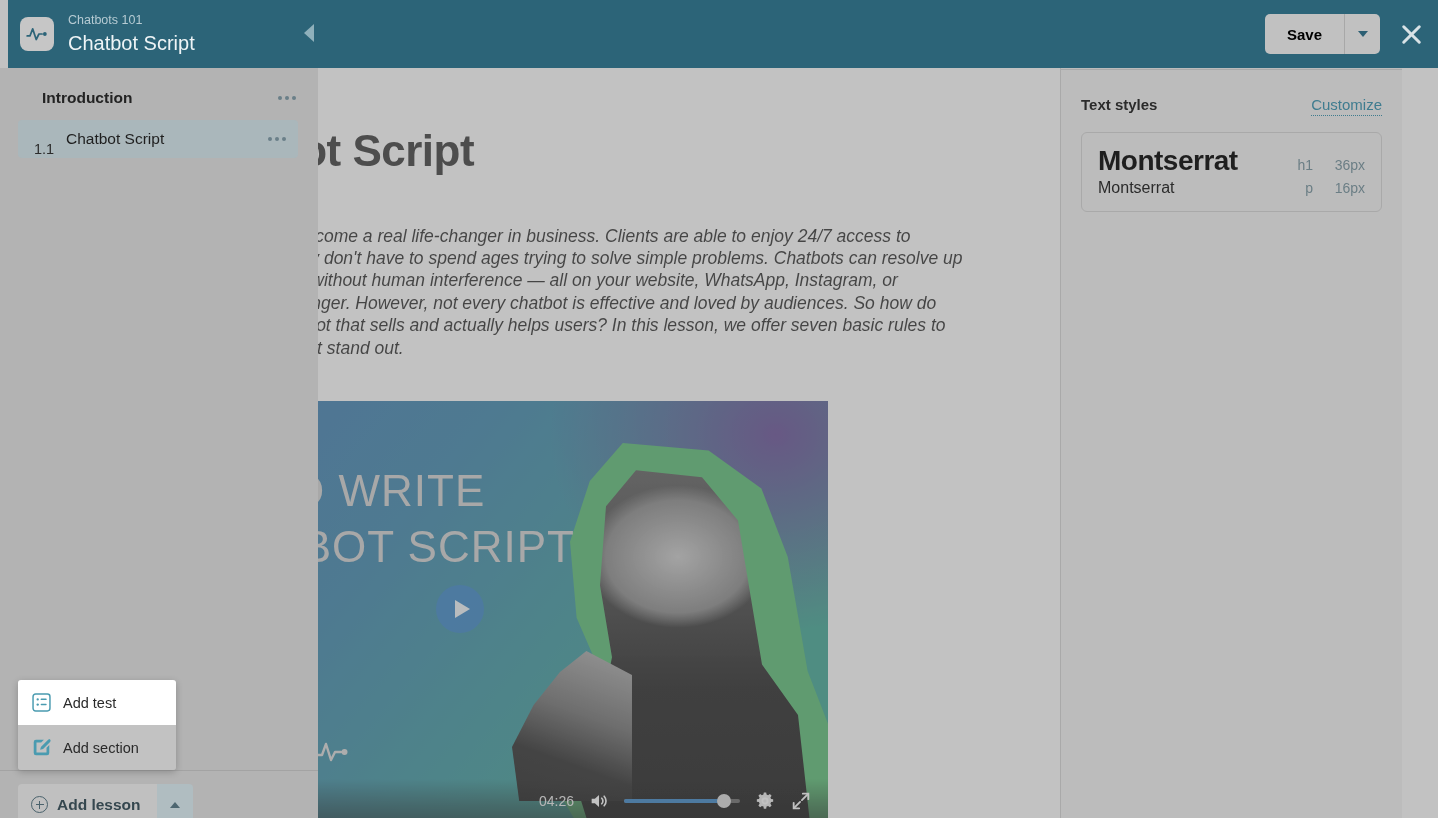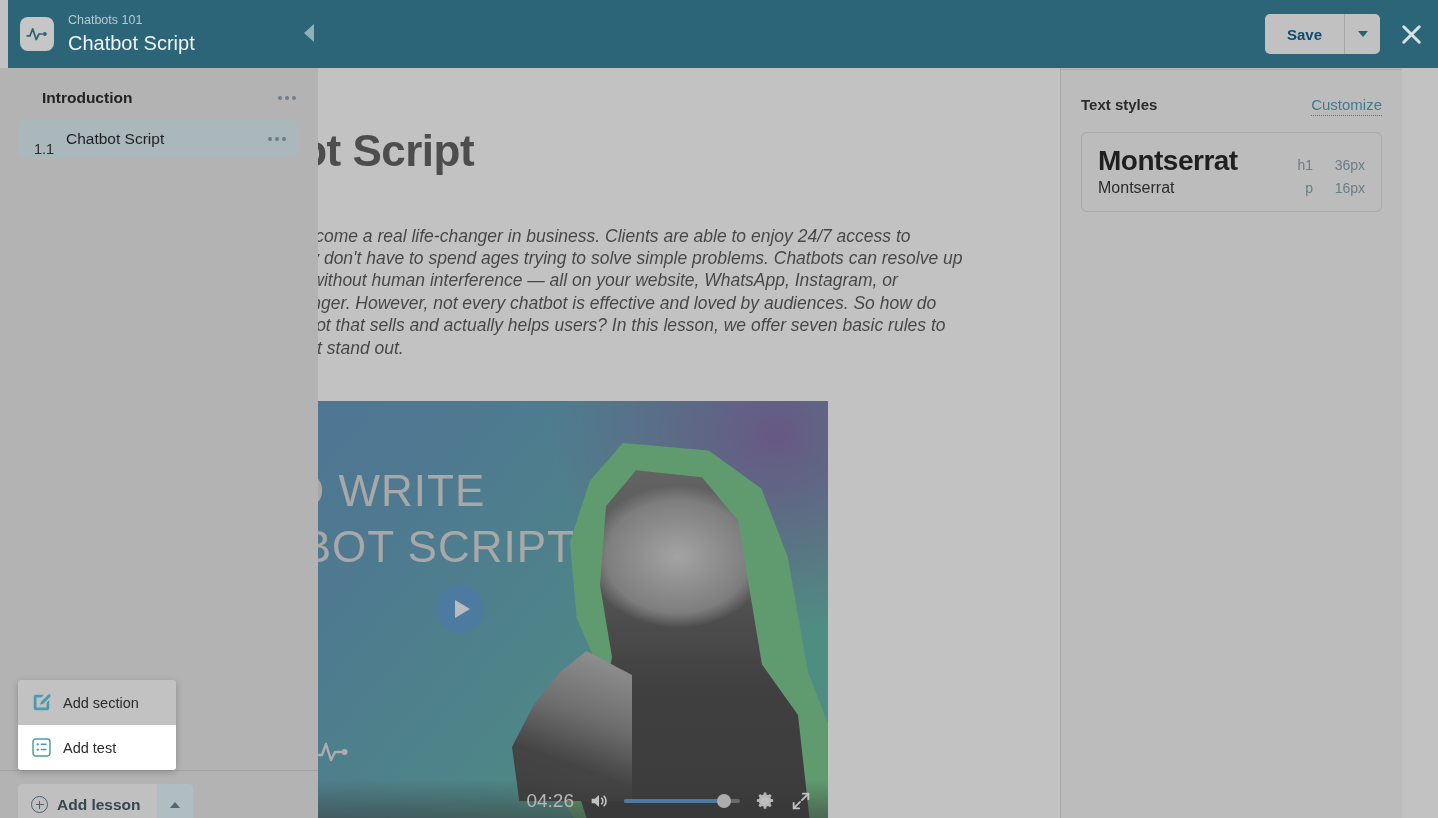--- a/index.html
+++ b/index.html
@@ -149,21 +149,21 @@
     left: 0; right: 0; bottom: 0;
     height: 44px;
     display: flex;
     align-items: center;
     justify-content: flex-end;
     gap: 14px;
     padding: 0 16px 0 0;
     background: linear-gradient(180deg, rgba(0,0,0,0) 0%, rgba(0,0,0,.35) 60%, rgba(0,0,0,.55) 100%);
     color: #ffffff;
   }
-  .vc-time { font-size: 19px; color: #eaeaea; }
+  .vc-time { font-size: 14px; color: #eaeaea; }
   .vc-icon { width: 22px; height: 22px; display: block; }
   .vol-slider {
     position: relative;
     width: 116px;
     height: 14px;
     display: flex;
     align-items: center;
   }
   .vol-track {
     position: absolute;
@@ -353,21 +353,21 @@
     border-radius: 5px;
     overflow: hidden;
     height: 40px;
   }
   .save-btn {
     display: flex;
     align-items: center;
     padding: 0 22px;
     font-size: 15px;
     font-weight: 700;
-    color: #0c4a6e;
+    color: #000000;
     cursor: pointer;
     background: transparent;
     border: 0;
     font-family: "Liberation Sans", sans-serif;
   }
   .save-caret {
     width: 36px;
     display: flex;
     align-items: center;
     justify-content: center;
@@ -685,37 +685,37 @@
       <span class="sb-item-num">1.1</span>
       <span class="sb-item-label">Chatbot Script</span>
       <span class="dots">
           <i></i>
           <i></i>
           <i></i>
         </span>
     </div>
 
     <div class="popup">
-      <div class="popup-item inactive">
-        <svg width="19" height="19" viewBox="0 0 22 22">
-          <path d="M2 4.6a2.6 2.6 0 0 1 2.6-2.6h9.2l-3.2 3.2H5.2v11.6h11.6v-5.4L20 8.2v9.2a2.6 2.6 0 0 1-2.6 2.6H4.6A2.6 2.6 0 0 1 2 17.4z" fill="#4a9bb0"></path>
-          <path d="M19.4 1.1a2.1 2.1 0 0 1 1.5 3.6l-8.1 8.1-3.4.9.9-3.4 8.1-8.1a2.1 2.1 0 0 1 1-.5z" fill="#4a9bb0"></path>
-        </svg>
-        <span>Add section</span>
-      </div>
       <div class="popup-item active">
         <svg width="19" height="19" viewBox="0 0 22 22">
           <rect x="1.2" y="1.2" width="19.6" height="19.6" rx="3" fill="none" stroke="#4a9bb0" stroke-width="1.7"></rect>
           <circle cx="6.6" cy="7.4" r="1.35" fill="#4a9bb0"></circle>
           <circle cx="6.6" cy="13.4" r="1.35" fill="#4a9bb0"></circle>
           <rect x="10" y="6.5" width="7" height="1.7" rx=".8" fill="#4a9bb0"></rect>
           <rect x="10" y="12.5" width="7" height="1.7" rx=".8" fill="#4a9bb0"></rect>
         </svg>
         <span>Add test</span>
       </div>
+      <div class="popup-item inactive">
+        <svg width="19" height="19" viewBox="0 0 22 22">
+          <path d="M2 4.6a2.6 2.6 0 0 1 2.6-2.6h9.2l-3.2 3.2H5.2v11.6h11.6v-5.4L20 8.2v9.2a2.6 2.6 0 0 1-2.6 2.6H4.6A2.6 2.6 0 0 1 2 17.4z" fill="#4a9bb0"></path>
+          <path d="M19.4 1.1a2.1 2.1 0 0 1 1.5 3.6l-8.1 8.1-3.4.9.9-3.4 8.1-8.1a2.1 2.1 0 0 1 1-.5z" fill="#4a9bb0"></path>
+        </svg>
+        <span>Add section</span>
+      </div>
     </div>
 
     <div class="sb-footer">
       <div class="add-lesson-group">
         <div class="add-lesson-btn">
           <span class="plus-circle"></span>
           <span>Add lesson</span>
         </div>
         <div class="add-lesson-caret"></div>
       </div>

